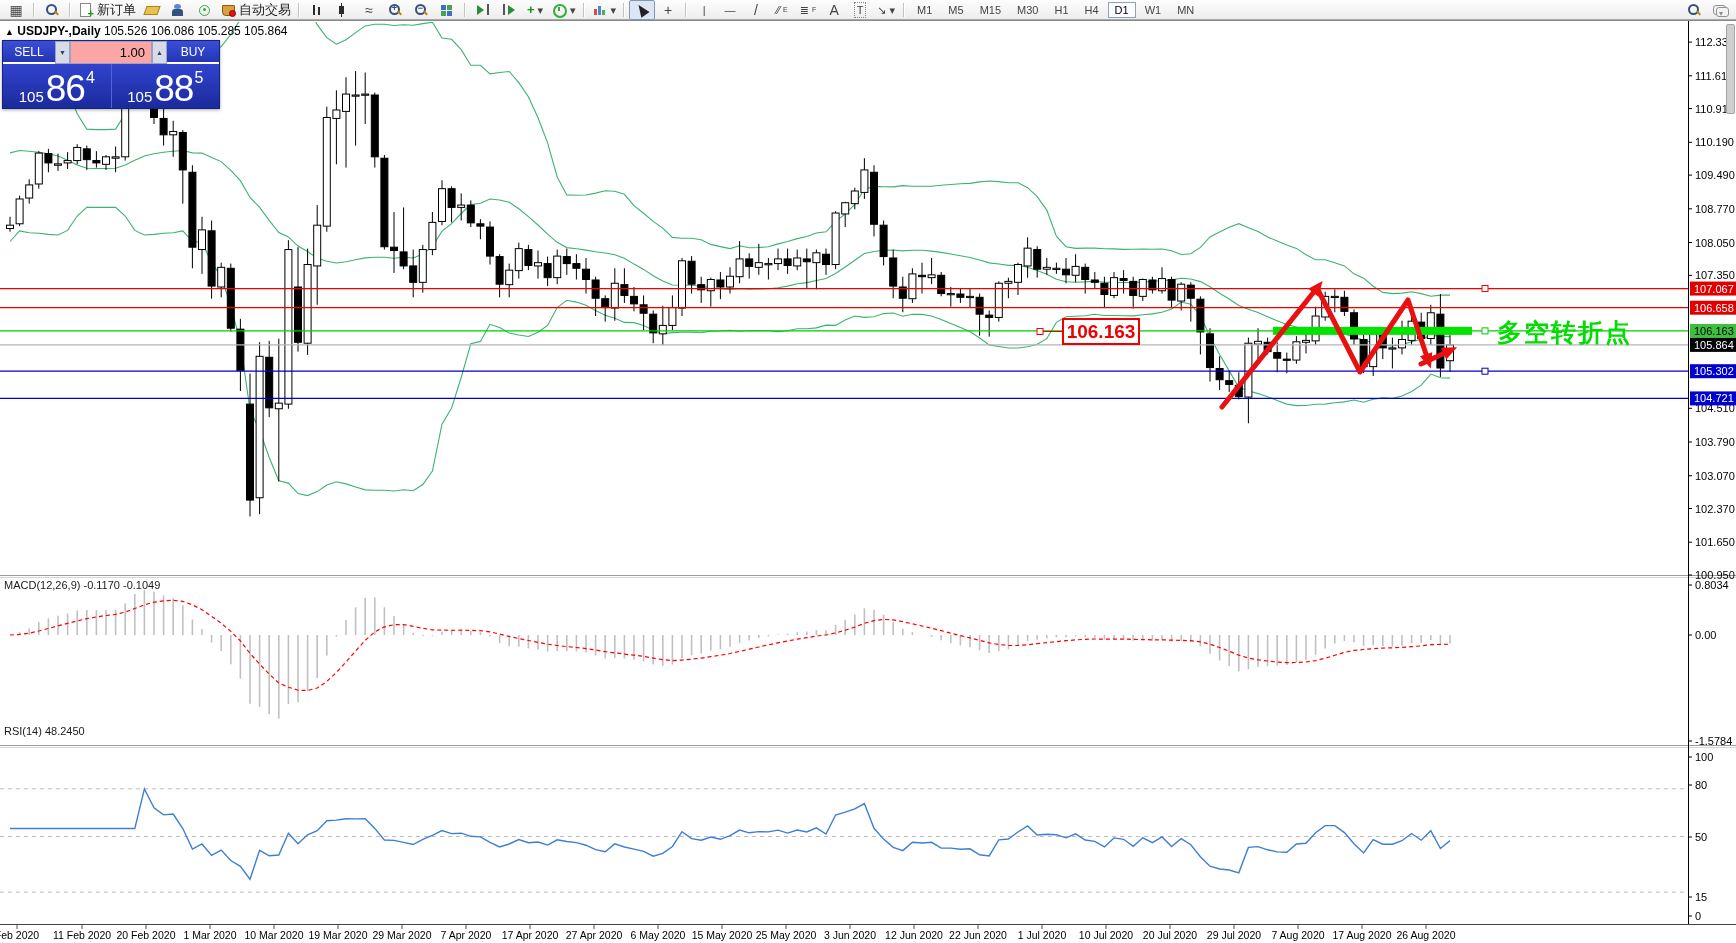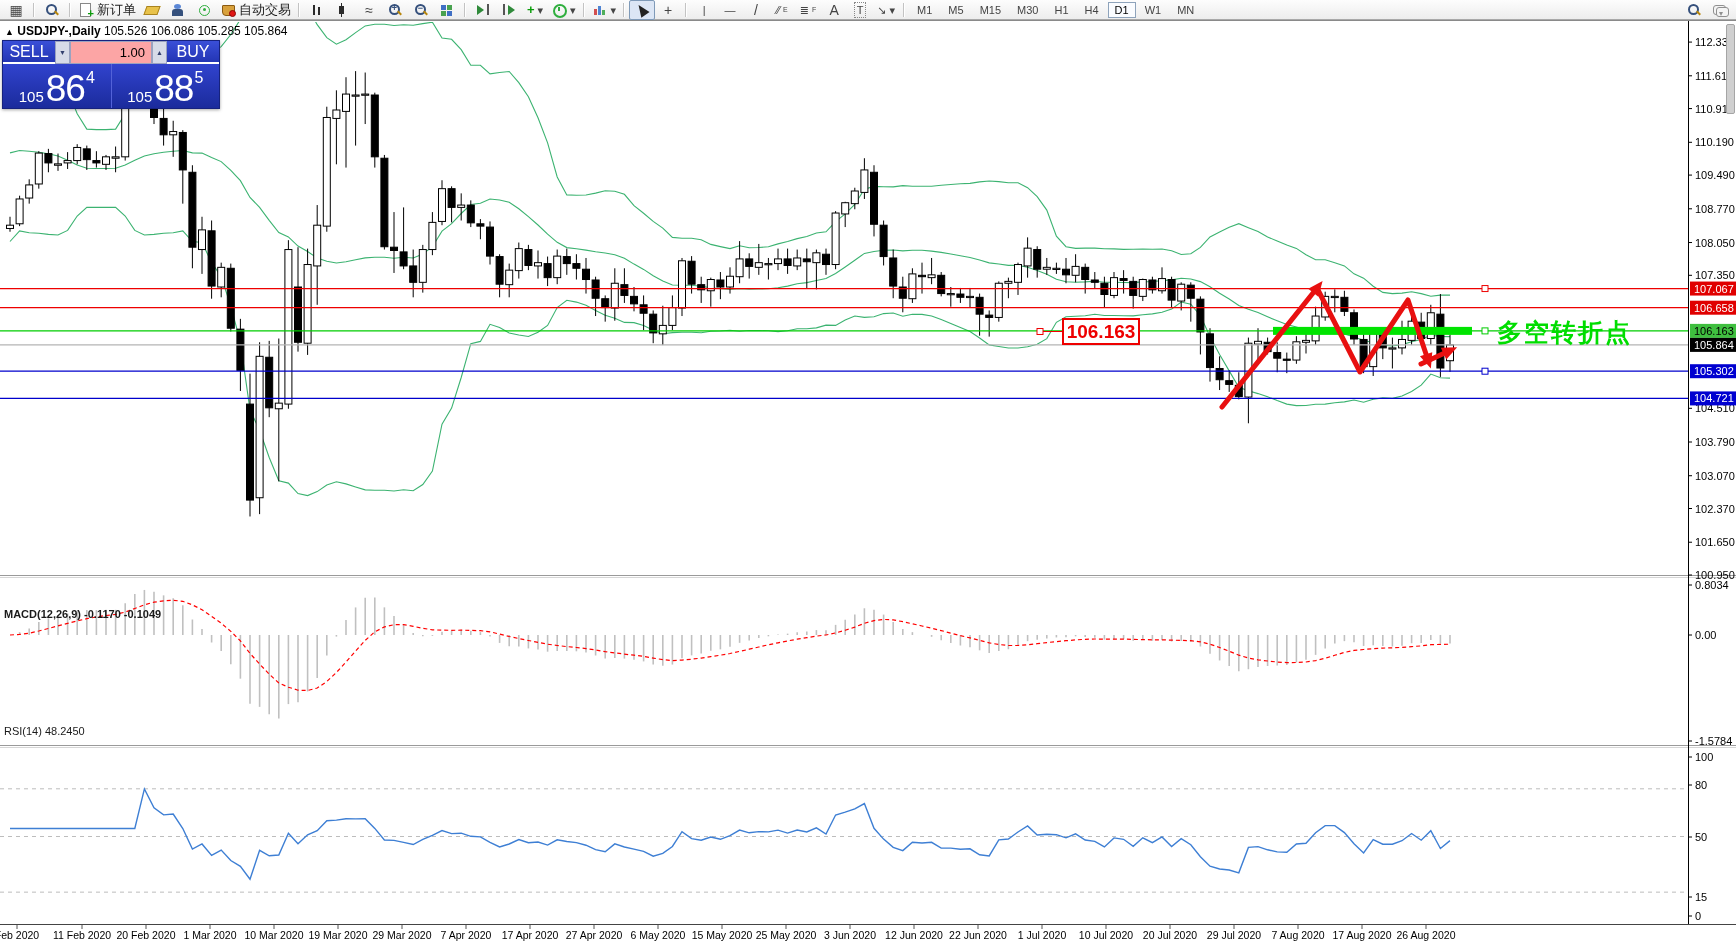--- a/index.html
+++ b/index.html
@@ -46,33 +46,33 @@
   .bubble::after{content:"";position:absolute;left:2px;bottom:-4px;border:4px solid transparent;border-top-color:#909090;border-left-width:2px;border-right-width:2px;}
   .glyph{font-size:11px;color:#444;line-height:14px;}
   .glyph.big{font-size:14px;}
   .sub{font-size:7px;vertical-align:sub;color:#444;}
   
   #chart-title{position:absolute;left:5px;top:24px;z-index:4;font-size:12px;color:#000;text-align:right;}
   #chart-title b{font-weight:bold;}
   #trade-panel{position:absolute;left:2px;top:40px;width:216px;z-index:4;
     border:1px solid #16227e;background:#2a3cc4;box-shadow:0 1px 3px rgba(0,0,0,.35);}
   #tp-row{display:flex;height:23px;}
-  .tp-btn{flex:0 0 52px;background:linear-gradient(#3a4fd8,#2335b4);color:#fff;font-size:16px;
+  .tp-btn{flex:0 0 52px;background:linear-gradient(#3a4fd8,#2335b4);color:#fff;font-size:12px;
     display:flex;align-items:center;justify-content:center;border-bottom:2px solid #fff;}
   .tp-spin{flex:0 0 15px;background:#d7dbe8;color:#33406e;font-size:7px;display:flex;align-items:center;justify-content:center;border:1px solid #9aa2c0;box-sizing:border-box;}
   #tp-vol{flex:1;background:#fca5a5;border:1px solid #9aa2c0;box-sizing:border-box;font-size:13px;color:#000;
     display:flex;align-items:center;justify-content:flex-end;padding-right:6px;}
   #tp-big{display:flex;height:44px;background:linear-gradient(#3143ce,#1b2b9c);}
   .tp-half{flex:1;display:flex;align-items:flex-end;justify-content:center;color:#fff;padding-bottom:3px;}
   .tp-half.l{border-right:1px solid #5362d8;}
   .p-sm{font-size:15px;font-weight:normal;line-height:17px;margin-right:2px;}
   .p-bg{font-size:37px;line-height:33px;font-weight:400;letter-spacing:-1px;}
   .p-sp{font-size:16px;line-height:30px;vertical-align:top;margin-left:1px;transform:translateY(-12px);}
   #macd-label,#rsi-label{position:absolute;left:4px;z-index:4;font-size:11px;color:#1a1a1a;}
-  #macd-label{top:608px;font-weight:bold;}
+  #macd-label{top:579px;}
   #rsi-label{top:725px;}
   #plot{position:absolute;left:0;top:0;z-index:1;}
   #vscroll{position:absolute;right:1px;top:24px;width:7px;height:88px;background:#cfcfcf;border:1px solid #a5a5a5;z-index:4;border-radius:2px;}
 </style>
 </head>
 <body>
 
 <div id="toolbar">
   <span class="tb-it">
       <span class="glyph big">▦</span>

